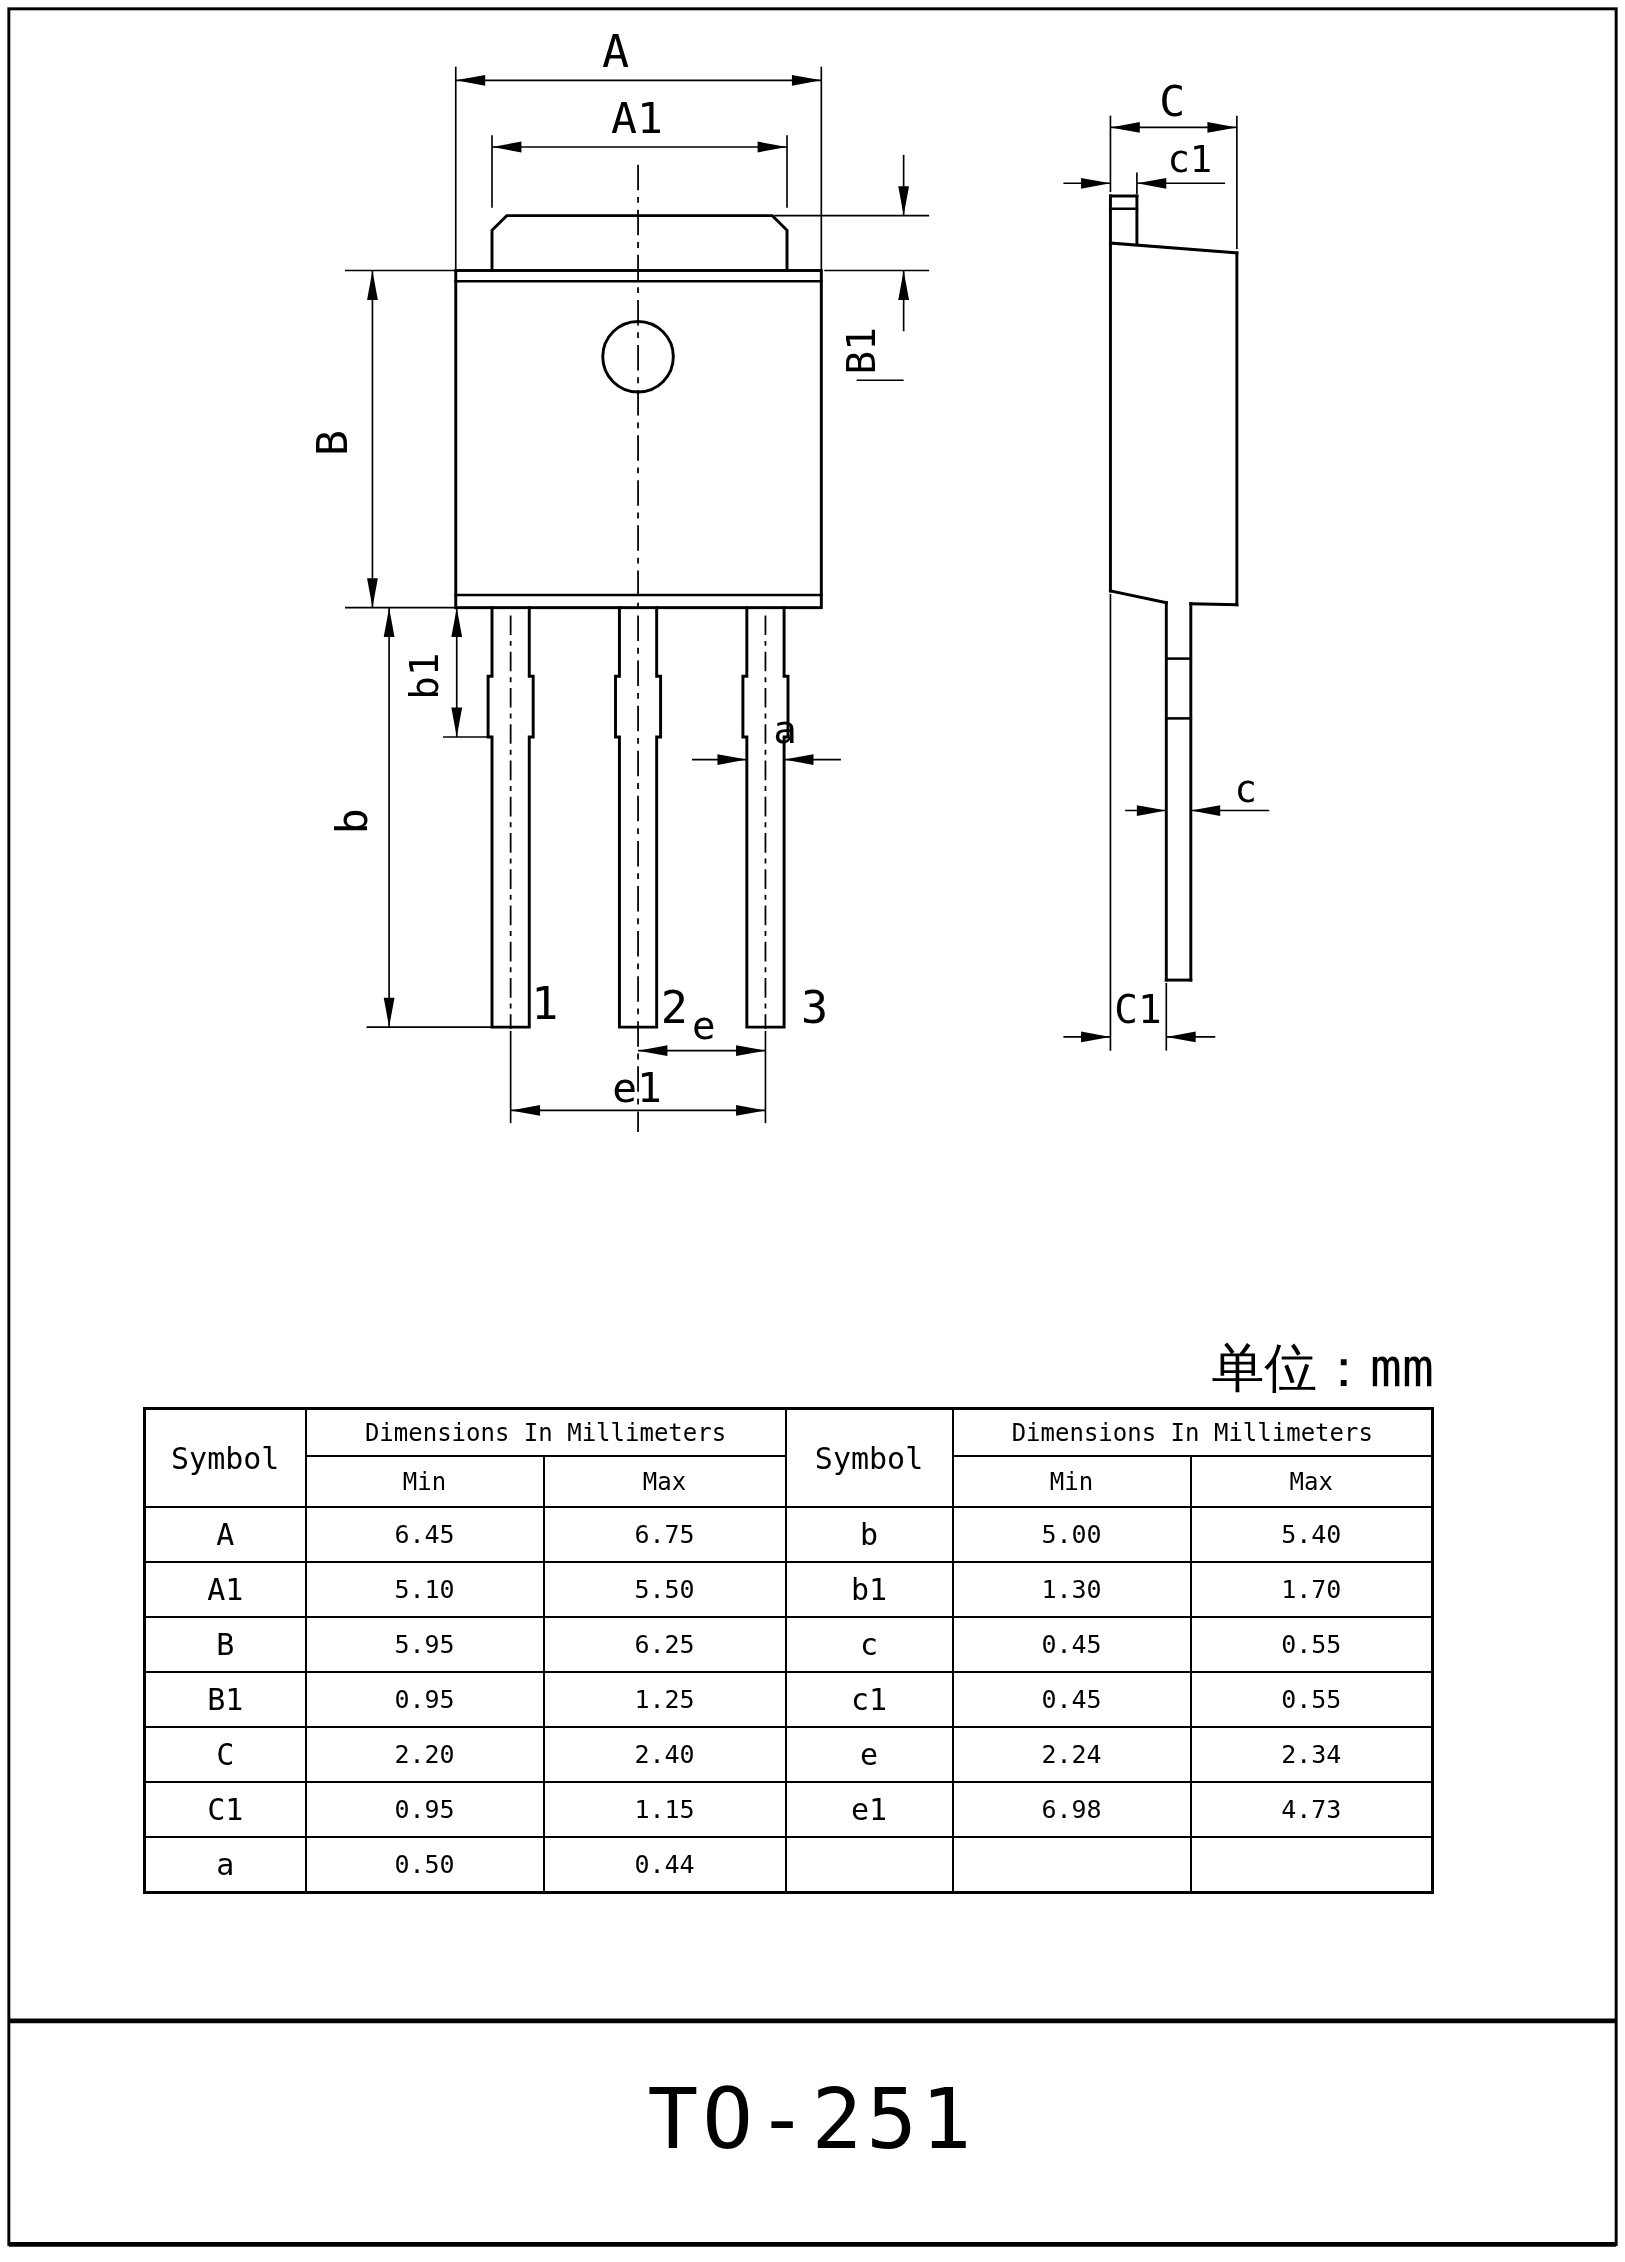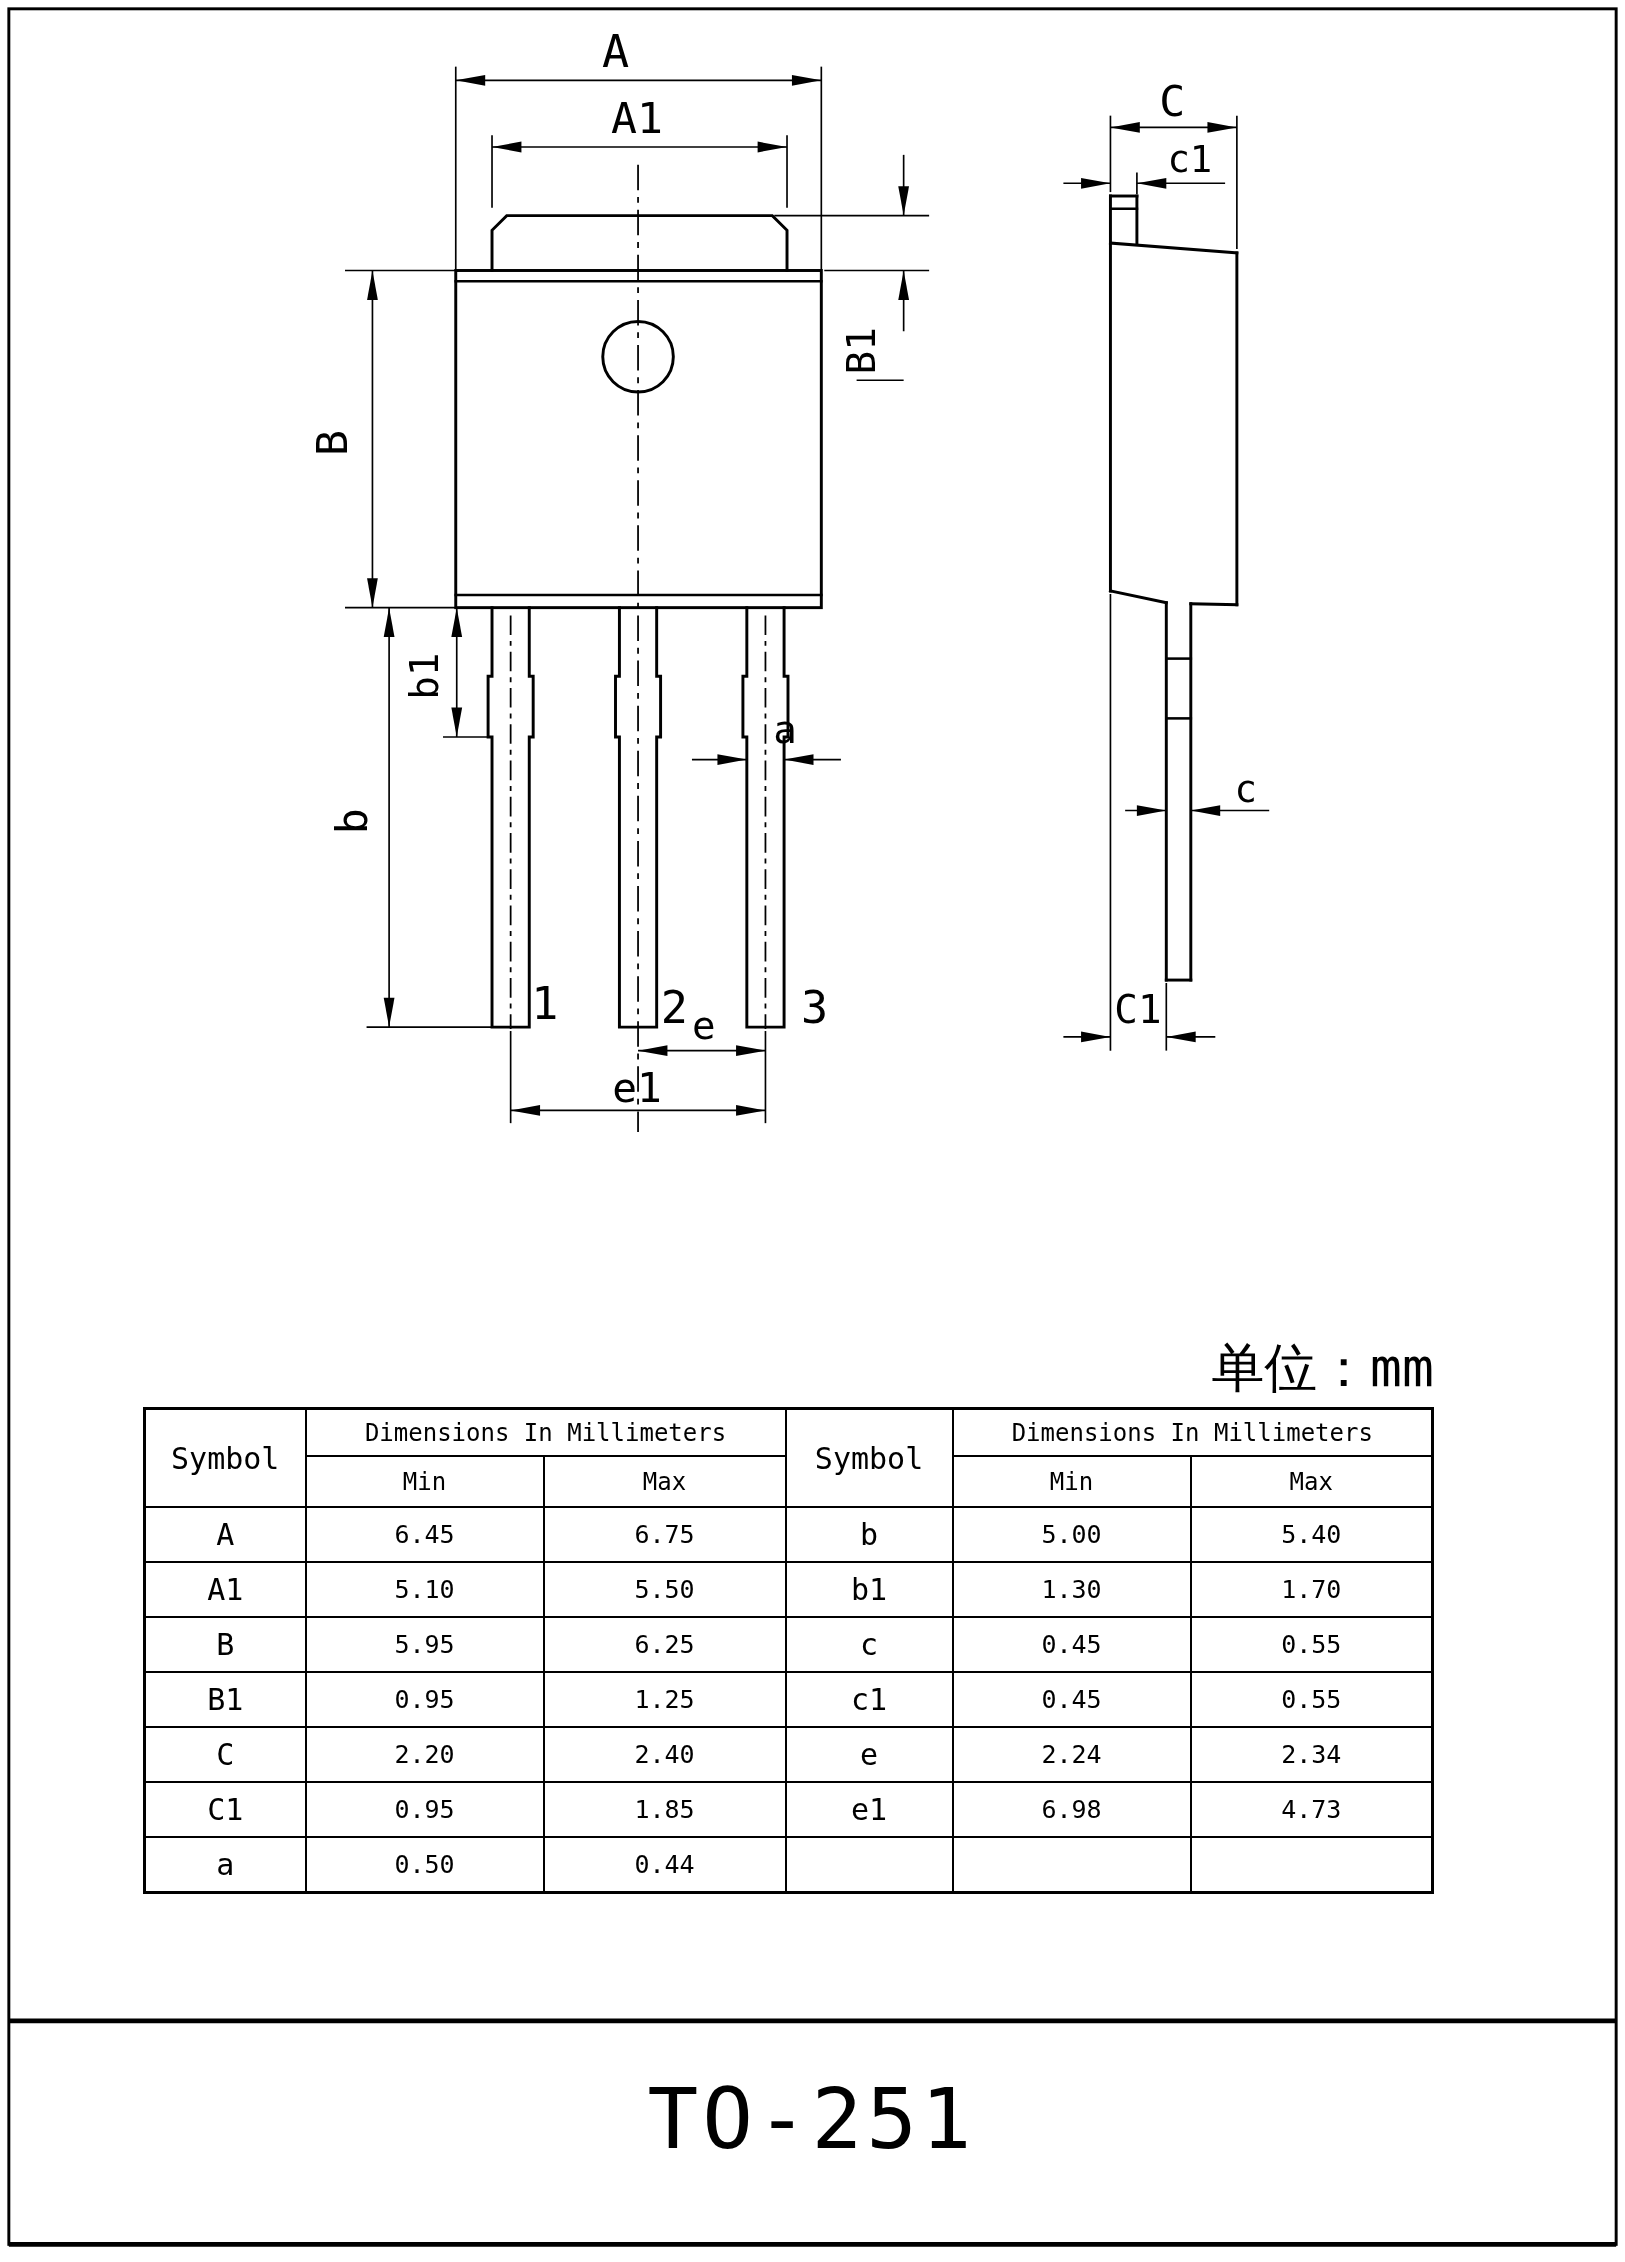--- a/index.html
+++ b/index.html
@@ -214,21 +214,21 @@
     <td class="sym">C</td>
     <td>2.20</td>
     <td>2.40</td>
     <td class="sym">e</td>
     <td>2.24</td>
     <td>2.34</td>
   </tr>
   <tr class="dr">
     <td class="sym">C1</td>
     <td>0.95</td>
-    <td>1.85</td>
+    <td>1.15</td>
     <td class="sym">e1</td>
     <td>6.98</td>
     <td>4.73</td>
   </tr>
   <tr class="dr">
     <td class="sym">a</td>
     <td>0.50</td>
     <td>0.44</td>
     <td class="sym"></td>
     <td></td>

